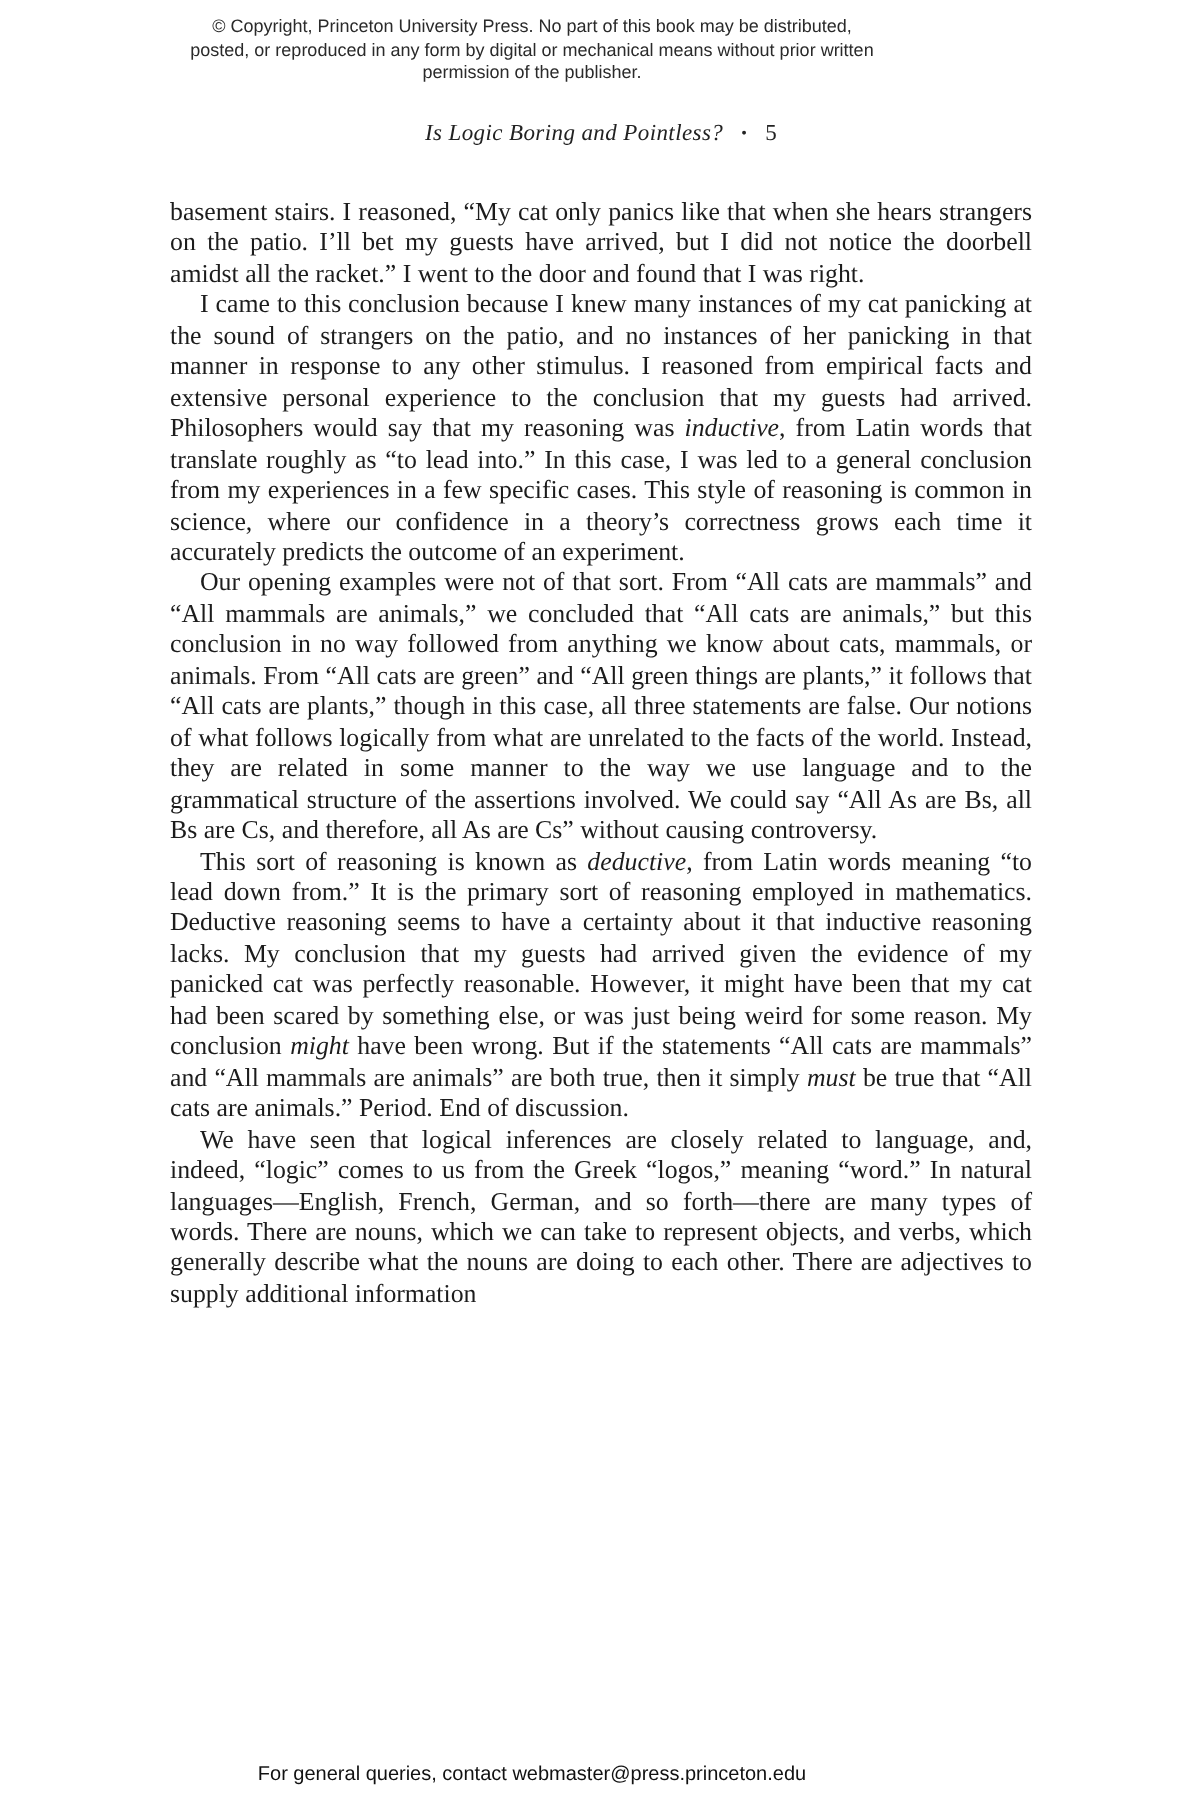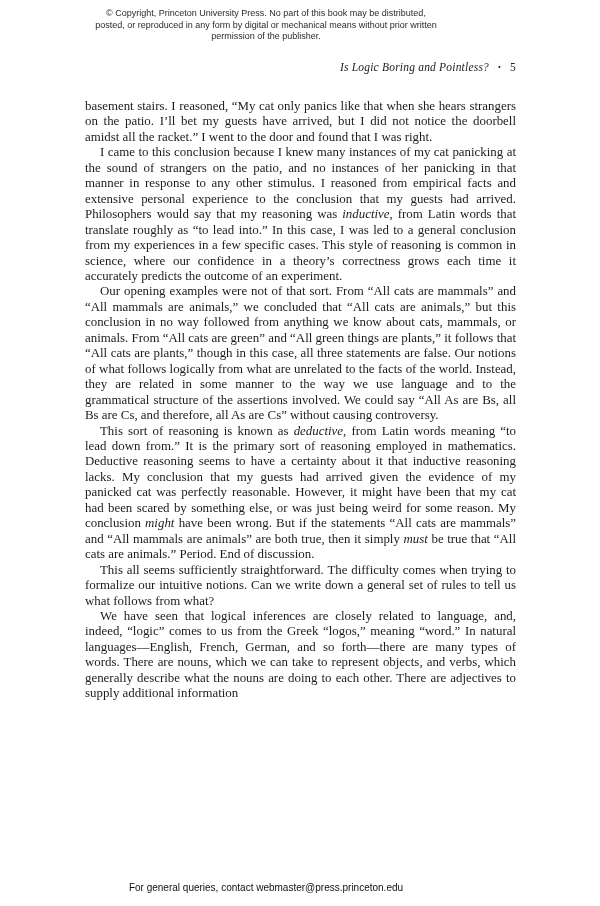--- a/index.html
+++ b/index.html
@@ -27,21 +27,21 @@
     font-family: "Liberation Sans", sans-serif;
     font-size: 9px;
     line-height: 11.5px;
     color: #2a2a2a;
   }
   .running-head {
     position: absolute;
     top: 61px;
     left: 85px;
     width: 431px;
-    text-align: right;
+    text-align: center;
     font-size: 11.5px;
     color: #222;
     letter-spacing: 0.2px;
   }
   .rh-title {
     font-style: italic;
   }
   .rh-sep {
     display: inline-block;
     margin: 0 9px;
@@ -93,19 +93,18 @@
 
   <div class="running-head">
     <span class="rh-title">Is Logic Boring and Pointless?</span><span class="rh-sep">•</span><span class="rh-page">5</span>
   </div>
 
   <div class="body-text">
       <p class="para"><span>basement stairs. I reasoned, “My cat only panics like that when she hears strangers on the patio. I’ll bet my guests have arrived, but I did not notice the doorbell amidst all the racket.” I went to the door and found that I was right.</span></p>
       <p class="para indent"><span>I came to this conclusion because I knew many instances of my cat panicking at the sound of strangers on the patio, and no instances of her panicking in that manner in response to any other stimulus. I reasoned from empirical facts and extensive personal experience to the conclusion that my guests had arrived. Philosophers would say that my reasoning was </span><i>inductive</i><span>, from Latin words that translate roughly as “to lead into.” In this case, I was led to a general conclusion from my experiences in a few specific cases. This style of reasoning is common in science, where our confidence in a theory’s correctness grows each time it accurately predicts the outcome of an experiment.</span></p>
       <p class="para indent"><span>Our opening examples were not of that sort. From “All cats are mammals” and “All mammals are animals,” we concluded that “All cats are animals,” but this conclusion in no way followed from anything we know about cats, mammals, or animals. From “All cats are green” and “All green things are plants,” it follows that “All cats are plants,” though in this case, all three statements are false. Our notions of what follows logically from what are unrelated to the facts of the world. Instead, they are related in some manner to the way we use language and to the grammatical structure of the assertions involved. We could say “All As are Bs, all Bs are Cs, and therefore, all As are Cs” without causing controversy.</span></p>
       <p class="para indent"><span>This sort of reasoning is known as </span><i>deductive</i><span>, from Latin words meaning “to lead down from.” It is the primary sort of reasoning employed in mathematics. Deductive reasoning seems to have a certainty about it that inductive reasoning lacks. My conclusion that my guests had arrived given the evidence of my panicked cat was perfectly reasonable. However, it might have been that my cat had been scared by something else, or was just being weird for some reason. My conclusion </span><i>might</i><span> have been wrong. But if the statements “All cats are mammals” and “All mammals are animals” are both true, then it simply </span><i>must</i><span> be true that “All cats are animals.” Period. End of discussion.</span></p>
-      <p class="para indent"><span>This all seems sufficiently straightforward. The difficulty comes when trying to formalize our intuitive notions. Can we write down a general set of rules to tell us what follows from what?</span></p>
       <p class="para indent"><span>We have seen that logical inferences are closely related to language, and, indeed, “logic” comes to us from the Greek “logos,” meaning “word.” In natural languages—English, French, German, and so forth—there are many types of words. There are nouns, which we can take to represent objects, and verbs, which generally describe what the nouns are doing to each other. There are adjectives to supply additional information</span></p>
     </div>
 
   <div class="footer">For general queries, contact webmaster@press.princeton.edu</div>
 
 </div>
 
 </body></html>

